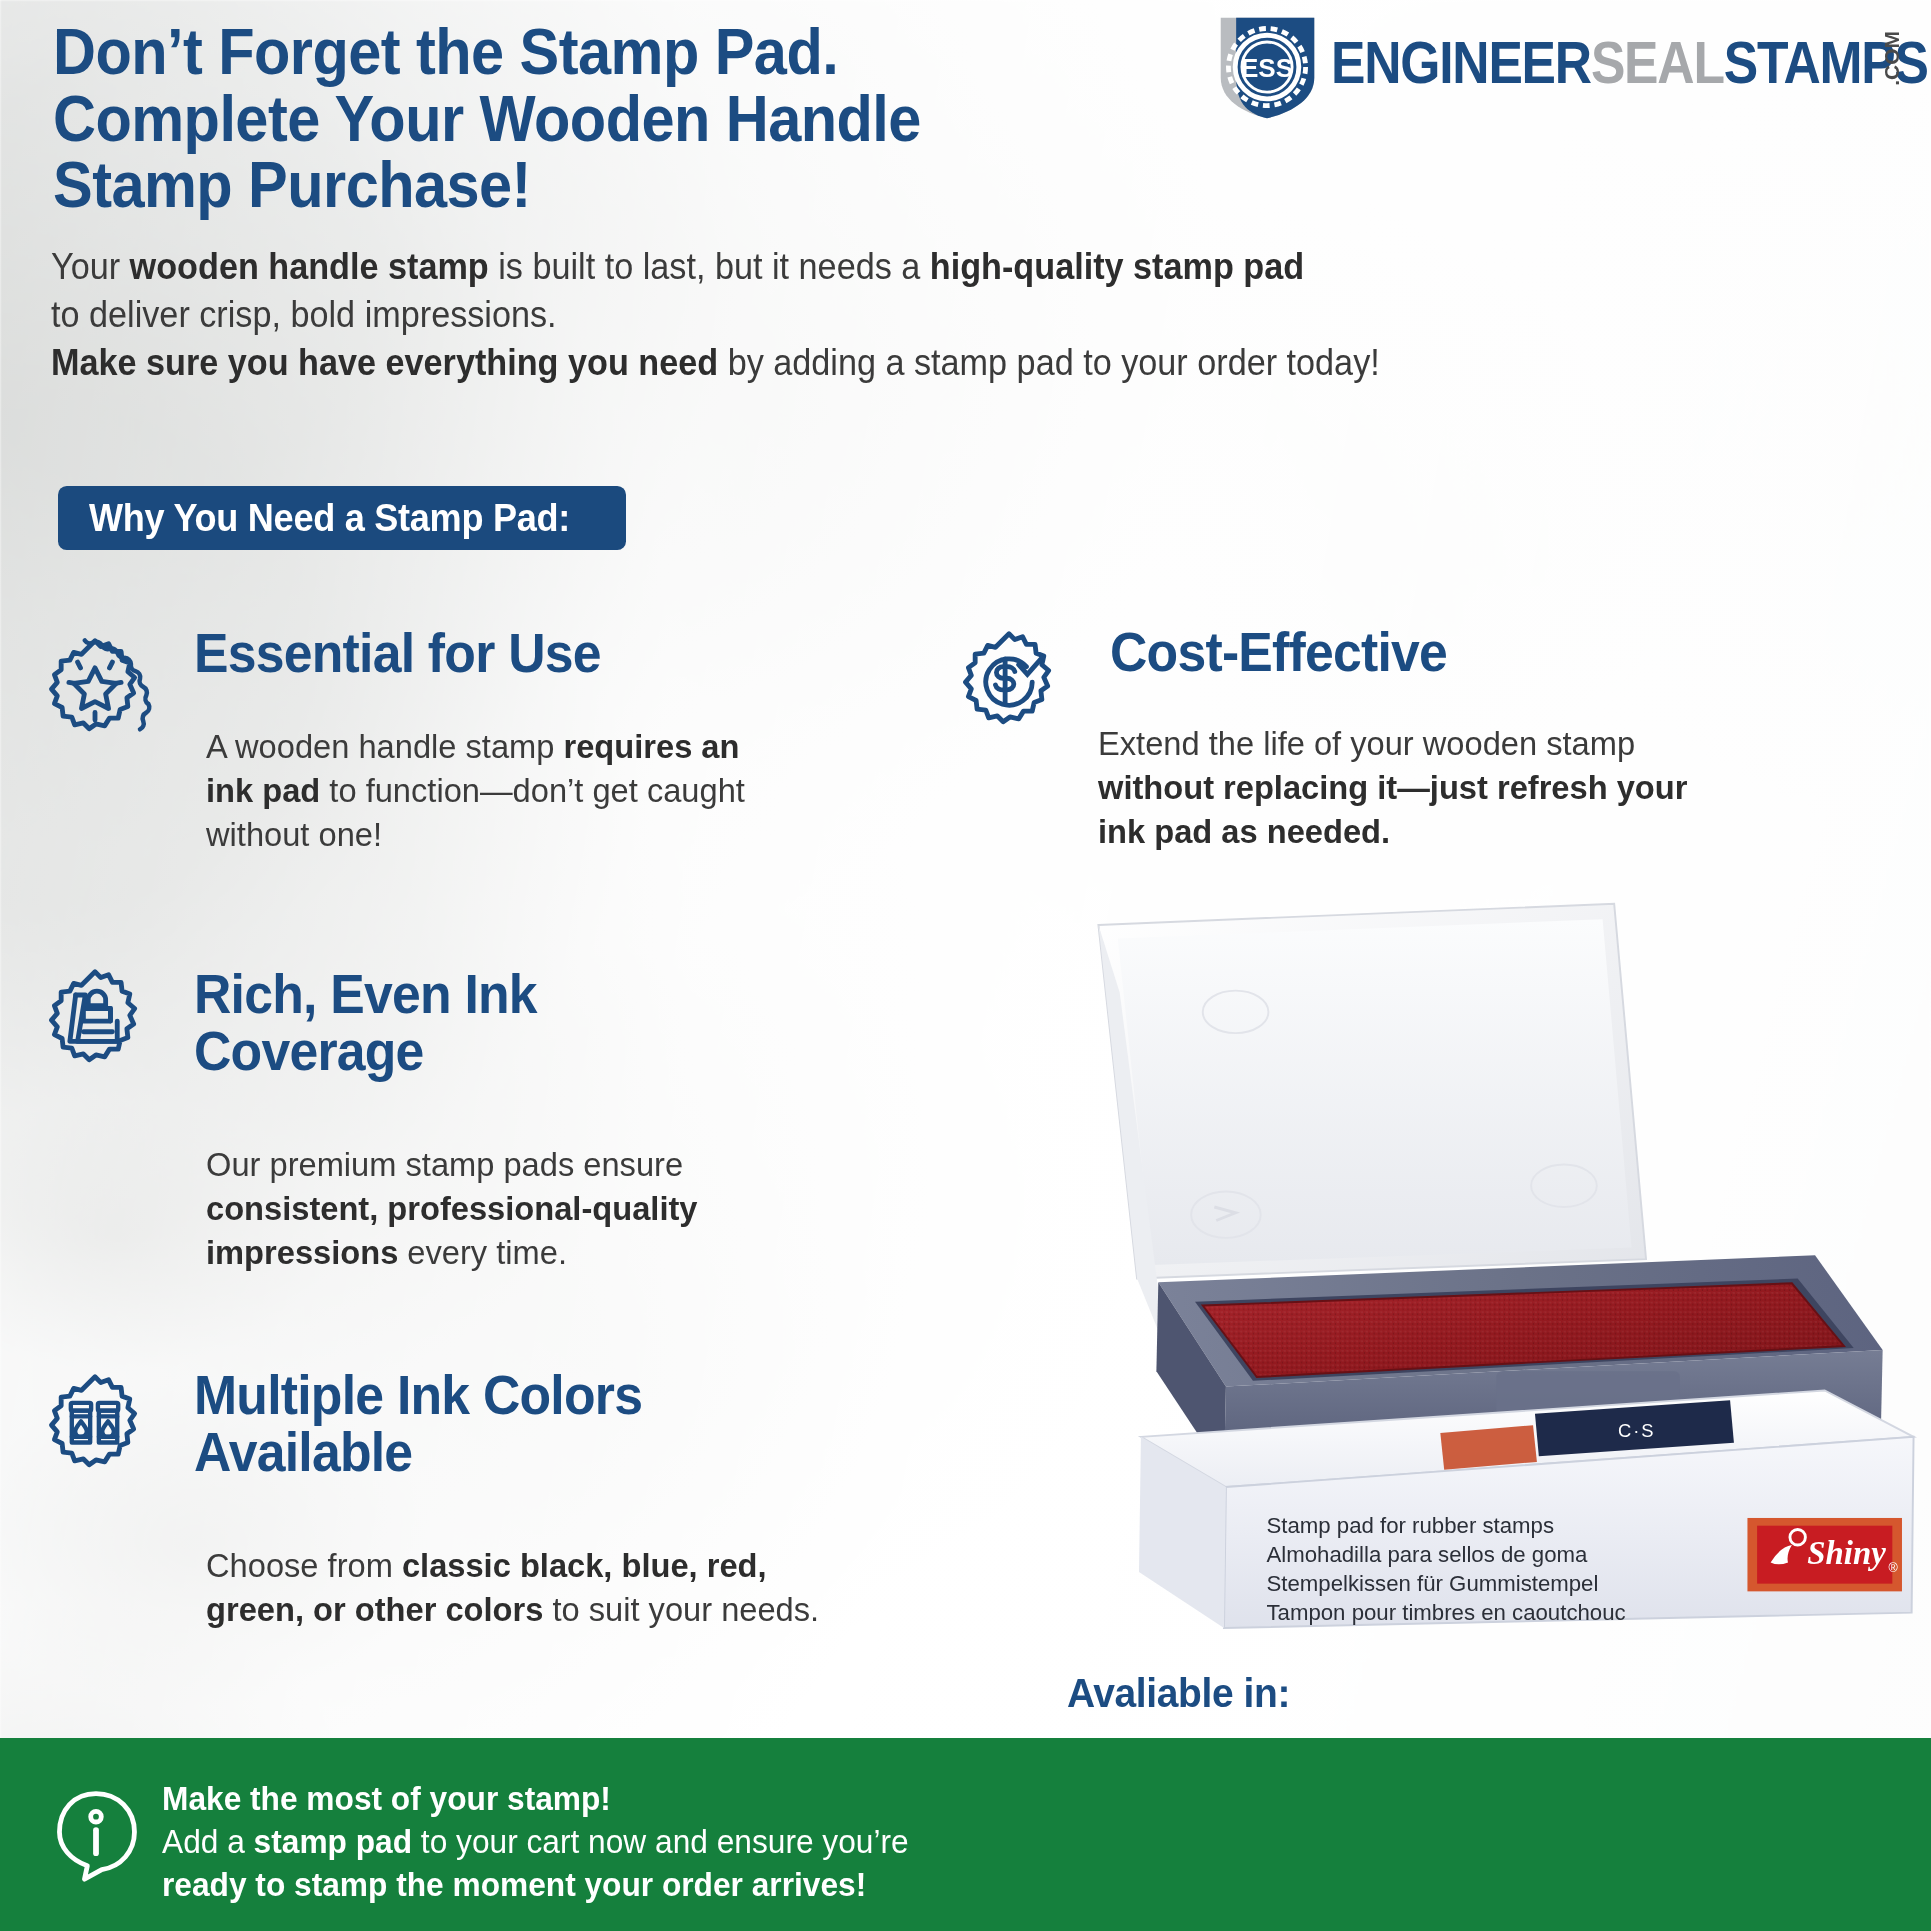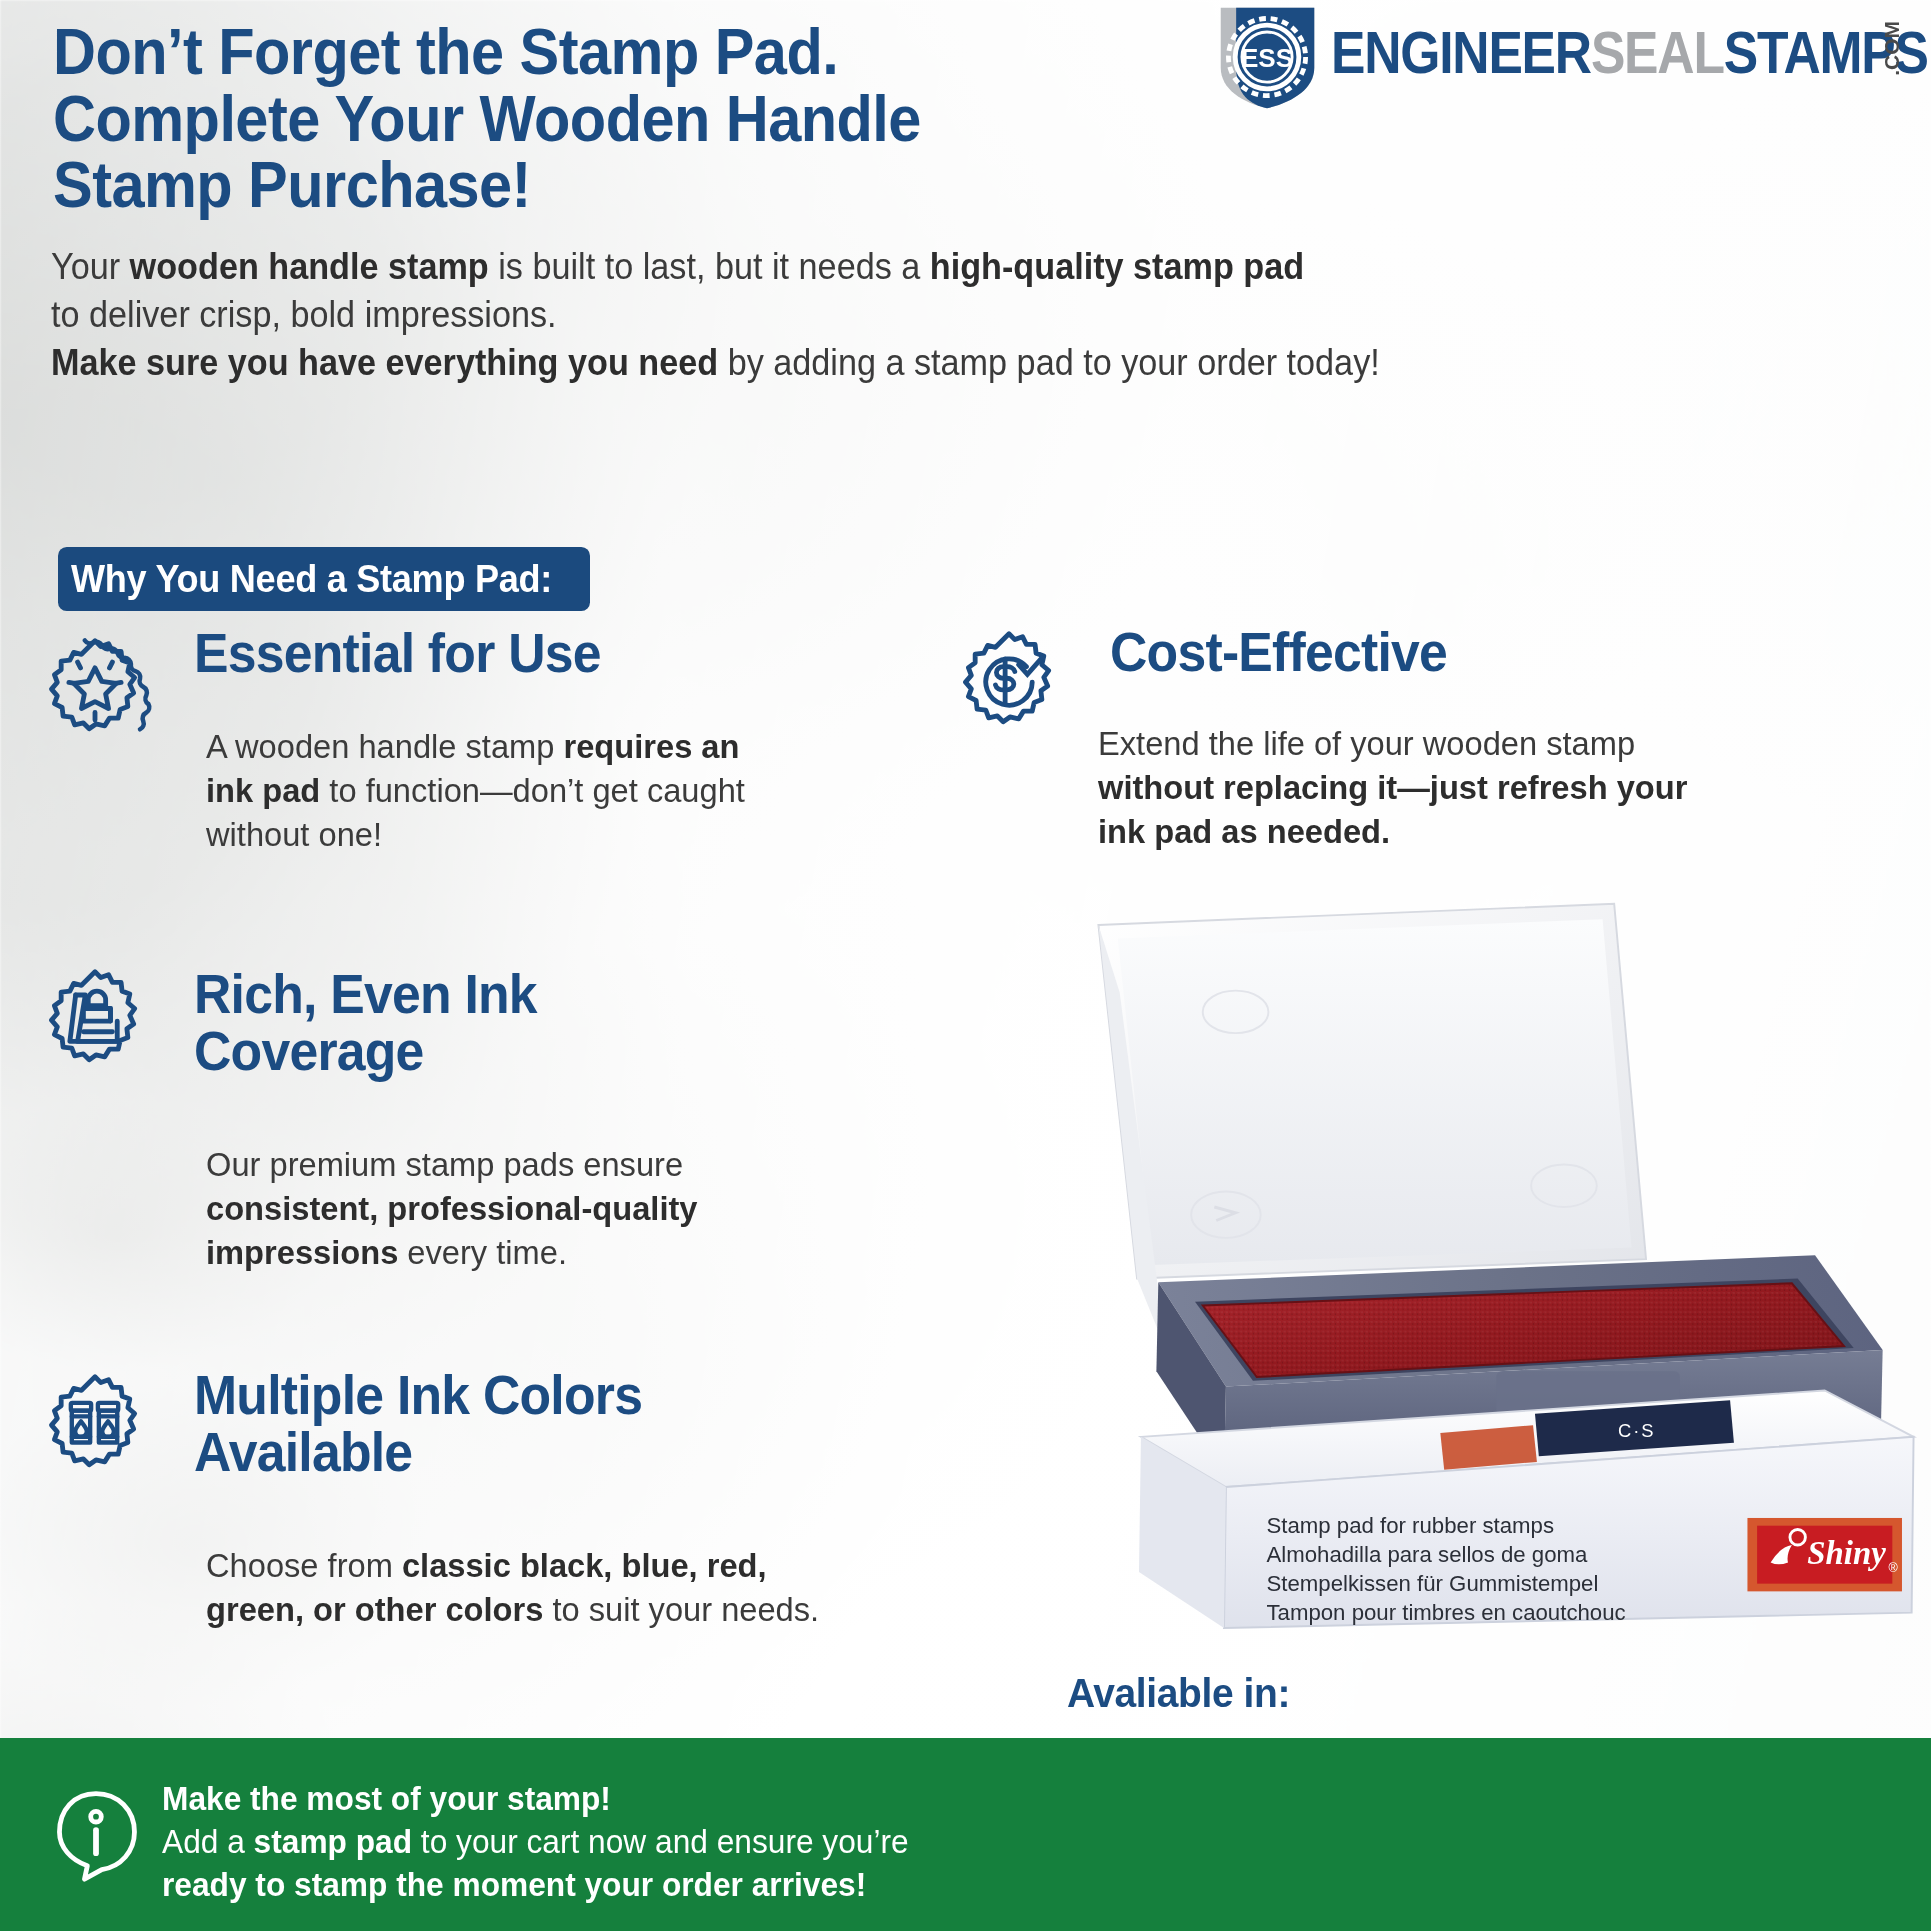--- a/index.html
+++ b/index.html
@@ -43,21 +43,21 @@
   #header{ position:absolute; left:0; top:0; width:1931px; height:241px; }
   #headline{
     position:absolute; left:53px; top:19.3px; width:1188px;
     font-weight:700; font-size:64px; line-height:1.04;
     letter-spacing:-0.6px; color:#1c4c82;
     font-stretch:condensed; transform:scaleX(.93); transform-origin:left top;
   }
   #headline .l{ display:block; }
 
   
-  #logo{ position:absolute; left:1207px; top:4px; width:695px; height:108px; }
+  #logo{ position:absolute; left:1207px; top:14px; width:695px; height:108px; }
   #logo-badge{ position:absolute; left:0; top:0; width:121px; height:108px; }
   #logo-text{
     position:absolute; left:124px; top:19.3px;
     font-size:60px; font-weight:700; letter-spacing:-1.4px;
     line-height:1; white-space:nowrap;
     transform:scaleX(.86); transform-origin:left top;
   }
   #logo-text .w1,#logo-text .w3{ color:#1c4c82; }
   #logo-text .w2{ color:#a6a8ab; }
   #logo-dotcom{
@@ -72,22 +72,22 @@
   #intro{
     position:absolute; left:51px; top:243px; width:1371px;
     font-size:36px; line-height:1.33; color:#3b3b3b;
     transform:scaleX(.95); transform-origin:left top;
   }
   #intro b{ font-weight:700; color:#2d2d2d; }
   #intro .ln{ display:block; white-space:nowrap; }
 
   
   #why-banner{
-    position:absolute; left:58px; top:547px;
-    height:64px; padding:0 13px;
+    position:absolute; left:58px; top:486px;
+    height:64px; padding:0 31px;
     background:#1b4a7e; border-radius:8.7px;
     display:flex; align-items:center;
   }
   #why-banner span{
     color:#ffffff; font-size:38px; font-weight:700;
     letter-spacing:-0.3px; transform:scaleX(.95); transform-origin:left center;
     white-space:nowrap;
   }
 
   

